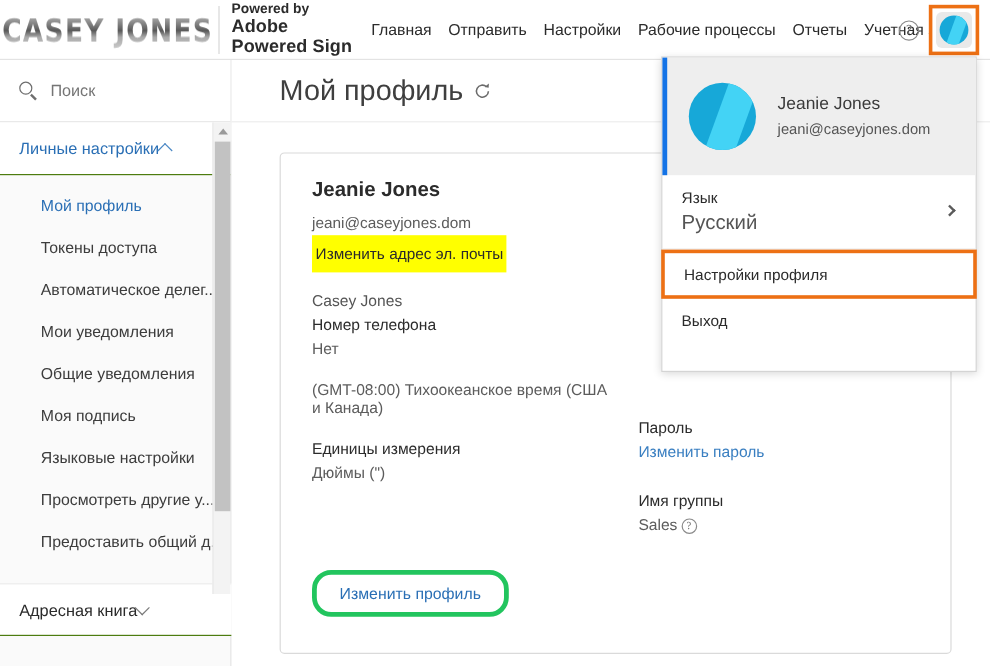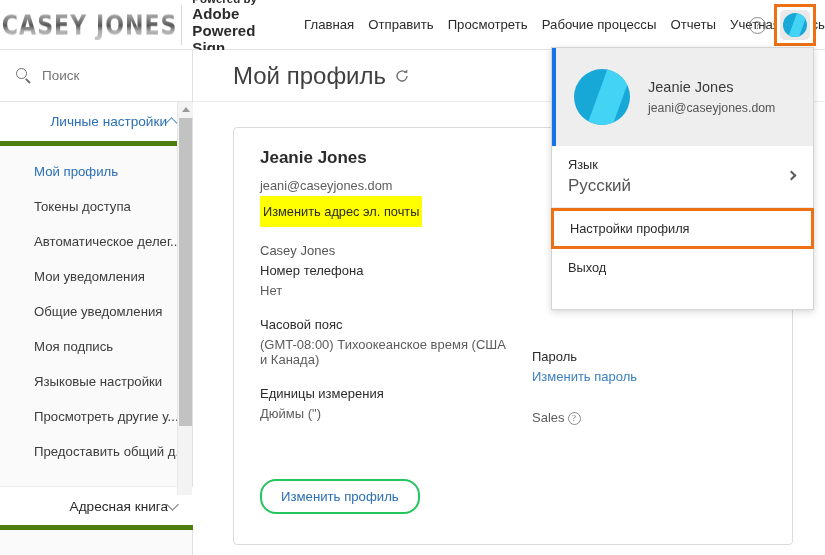--- a/index.html
+++ b/index.html
@@ -89,23 +89,23 @@
   .search-icon b {
     position:absolute; width:6px; height:1.7px; background:#6e6e6e;
     transform: rotate(45deg); left:9px; top:12px;
   }
   .search-input {
     border:none; outline:none; font-size:13.5px; color:#767676;
     background:transparent; width: 120px; font-family:"Liberation Sans",sans-serif;
   }
   .group-head {
     height: 44px; background:#fff; display:flex; align-items:center;
-    justify-content:flex-end; padding: 0 16px 0 16px;
+    justify-content:flex-start; padding: 0 16px 0 16px;
     font-size:13.6px; color:#2a6fb5; cursor:pointer; position:relative;
-    border-bottom: 5px solid #4d7c0f;
+    border-bottom: 1px solid #4d7c0f;
   }
   .group-head.collapsed { color:#2b2b2b; border-top:1px solid #ececec;margin-top:45px; }
   .chev { width:9px; height:9px; border-left:1.6px solid #4a87c4; border-top:1.6px solid #4a87c4; }
   .chev.up { transform: rotate(45deg); margin-top:4px; }
   .chev.down { transform: rotate(-135deg); margin-top:-4px; border-color:#7a7a7a; }
   .menu-list { padding-top: 8px; }
   .menu-item {
     height: 35px; display:flex; align-items:center; padding-left: 34px;
     font-size: 13.2px; color:#3c3c3c; cursor:pointer;
     white-space:nowrap; overflow:hidden;
@@ -163,21 +163,21 @@
   .fld-value { font-size: 13px; color:#5c5c5c; margin-top: 5px; }
   .fld-link { font-size: 13px; color:#3a7fc1; margin-top: 5px; cursor:pointer; }
   .inline-q {
     display:inline-block; width:13px;height:13px;border:1.2px solid #8a8a8a;
     border-radius:50%; font-size:9px; line-height:11px; text-align:center;
     color:#6d6d6d; vertical-align:1px; margin-left:3px;
     font-family:"Liberation Serif",serif; cursor:pointer;
   }
   .edit-btn {
     position:absolute; bottom: 30px; left: 26px;
-    border:2px solid #22c55e; border-radius: 16px; background:#fff;
+    border:4px solid #22c55e; border-radius: 16px; background:#fff;
     color:#2a6fb5; font-size:13.2px; padding: 8px 19px; cursor:pointer;
     font-family:"Liberation Sans",sans-serif;
   }
 
   
   .dropdown {
     position:absolute; top: 47px; left: 551px; width: 263px; height: 263px;
     background:#fff; border:1px solid #d4d4d4;
     box-shadow: 0 2px 7px rgba(0,0,0,.16); z-index: 40;
   }
@@ -215,21 +215,21 @@
     <div class="logo-divider"></div>
     <div class="powered">
       <div class="p1">Powered by</div>
       <div class="p2">Adobe</div>
       <div class="p3">Powered Sign</div>
     </div>
 
     <div class="nav">
       <div class="nav-item">Главная</div>
       <div class="nav-item">Отправить</div>
-      <div class="nav-item">Просмотреть</div>
+      <div class="nav-item">Настройки</div>
       <div class="nav-item">Рабочие процессы</div>
       <div class="nav-item">Отчеты</div>
       <div class="nav-item">Учетная запись</div>
     </div>
 
     <div class="nav-right">
       <div class="help-icon">?</div>
       <div class="avatar-wrap">
         <div class="avatar-sq">
           <div class="av-circle"></div>
@@ -298,34 +298,34 @@
         <div class="company">Casey Jones</div>
       </div>
 
       <div class="fields">
         <div class="col">
           <div class="fld">
             <div class="fld-label">Номер телефона</div>
             <div class="fld-value">Нет</div>
           </div>
           <div class="fld">
-            <div class="fld-label">Часовой пояс</div>
             <div class="fld-value">(GMT-08:00) Тихоокеанское время (США и Канада)</div>
           </div>
           <div class="fld">
             <div class="fld-label">Единицы измерения</div>
             <div class="fld-value">Дюймы (")</div>
           </div>
         </div>
         <div class="col right">
           <div class="fld" style="margin-top:86px">
             <div class="fld-label">Пароль</div>
             <div class="fld-link">Изменить пароль</div>
           </div>
           <div class="fld" style="margin-top:26px">
+            <div class="fld-label">Имя группы</div>
             <div class="fld-value">
               <span>Sales</span><span class="inline-q">?</span>
             </div>
           </div>
         </div>
       </div>
 
       <button class="edit-btn">Изменить профиль</button>
     </div>
   </div>

